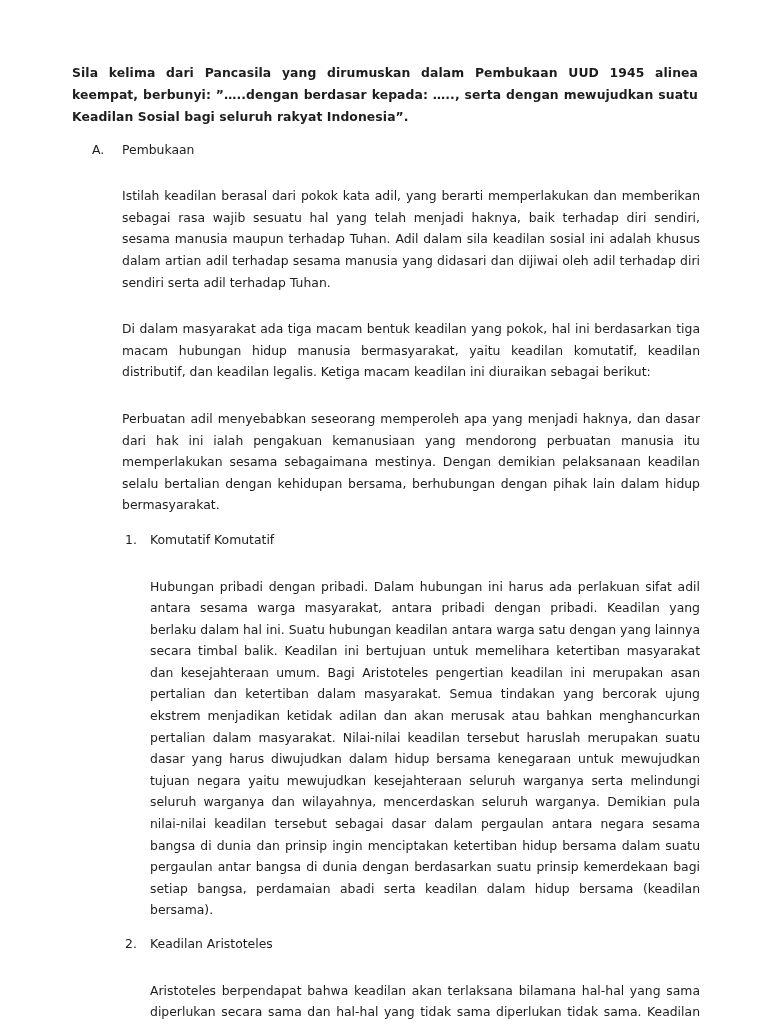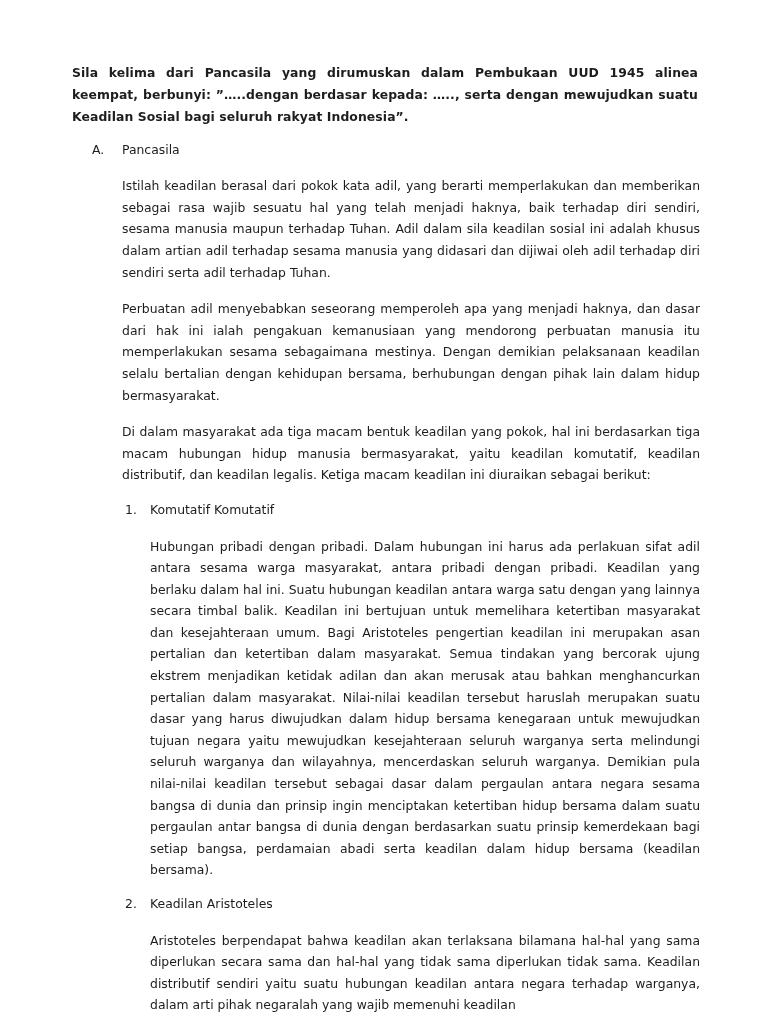--- a/index.html
+++ b/index.html
@@ -62,21 +62,21 @@
     font-size: 12.4px;
     line-height: 21.6px;
   }
 
   
   .para {
     font-size: 12.4px;
     line-height: 21.6px;
     text-align: justify;
     text-justify: inter-word;
-    margin: 15px 0 0 0;
+    margin: 25px 0 0 0;
     letter-spacing: 0.01px;
   }
   .para-a {
     
     margin-left: 0px;
     margin-right: -2px;
   }
 
   
   .list-num {
@@ -109,27 +109,27 @@
 <body>
 
 <div class="page">
   <div class="content">
 
     <p class="doc-heading">Sila kelima dari Pancasila yang dirumuskan dalam Pembukaan UUD 1945 alinea keempat, berbunyi: ”…..dengan berdasar kepada: ….., serta dengan mewujudkan suatu Keadilan Sosial bagi seluruh rakyat Indonesia”.</p>
 
     <ol class="list-a">
       <li class="item-a">
         <span class="marker-a">A.</span>
-        <span class="item-a-title">Pancasila</span>
+        <span class="item-a-title">Pembukaan</span>
 
         <p class="para para-a">Istilah keadilan berasal dari pokok kata adil, yang berarti memperlakukan dan memberikan sebagai rasa wajib sesuatu hal yang telah menjadi haknya, baik terhadap diri sendiri, sesama manusia maupun terhadap Tuhan. Adil dalam sila keadilan sosial ini adalah khusus dalam artian adil terhadap sesama manusia yang didasari dan dijiwai oleh adil terhadap diri sendiri serta adil terhadap Tuhan.</p>
 
+        <p class="para para-a">Di dalam masyarakat ada tiga macam bentuk keadilan yang pokok, hal ini berdasarkan tiga macam hubungan hidup manusia bermasyarakat, yaitu keadilan komutatif, keadilan distributif, dan keadilan legalis. Ketiga macam keadilan ini diuraikan sebagai berikut:</p>
+
         <p class="para para-a">Perbuatan adil menyebabkan seseorang memperoleh apa yang menjadi haknya, dan dasar dari hak ini ialah pengakuan kemanusiaan yang mendorong perbuatan manusia itu memperlakukan sesama sebagaimana mestinya. Dengan demikian pelaksanaan keadilan selalu bertalian dengan kehidupan bersama, berhubungan dengan pihak lain dalam hidup bermasyarakat.</p>
-
-        <p class="para para-a">Di dalam masyarakat ada tiga macam bentuk keadilan yang pokok, hal ini berdasarkan tiga macam hubungan hidup manusia bermasyarakat, yaitu keadilan komutatif, keadilan distributif, dan keadilan legalis. Ketiga macam keadilan ini diuraikan sebagai berikut:</p>
 
         <ol class="list-num">
           <li class="item-num">
             <span class="marker-num">1.</span>
             <span class="item-num-title">Komutatif Komutatif</span>
             <p class="para para-num">Hubungan pribadi dengan pribadi. Dalam hubungan ini harus ada perlakuan sifat adil antara sesama warga masyarakat, antara pribadi dengan pribadi. Keadilan yang berlaku dalam hal ini. Suatu hubungan keadilan antara warga satu dengan yang lainnya secara timbal balik. Keadilan ini bertujuan untuk memelihara ketertiban masyarakat dan kesejahteraan umum. Bagi Aristoteles pengertian keadilan ini merupakan asan pertalian dan ketertiban dalam masyarakat. Semua tindakan yang bercorak ujung ekstrem menjadikan ketidak adilan dan akan merusak atau bahkan menghancurkan pertalian dalam masyarakat. Nilai-nilai keadilan tersebut haruslah merupakan suatu dasar yang harus diwujudkan dalam hidup bersama kenegaraan untuk mewujudkan tujuan negara yaitu mewujudkan kesejahteraan  seluruh warganya serta melindungi seluruh warganya dan wilayahnya, mencerdaskan seluruh warganya. Demikian pula nilai-nilai keadilan tersebut sebagai dasar dalam pergaulan antara negara sesama bangsa di dunia dan prinsip ingin menciptakan  ketertiban hidup bersama dalam suatu pergaulan antar bangsa di dunia dengan berdasarkan suatu prinsip kemerdekaan bagi setiap bangsa, perdamaian abadi serta keadilan dalam hidup bersama (keadilan bersama).</p>
           </li>
 
           <li class="item-num">
             <span class="marker-num">2.</span>

